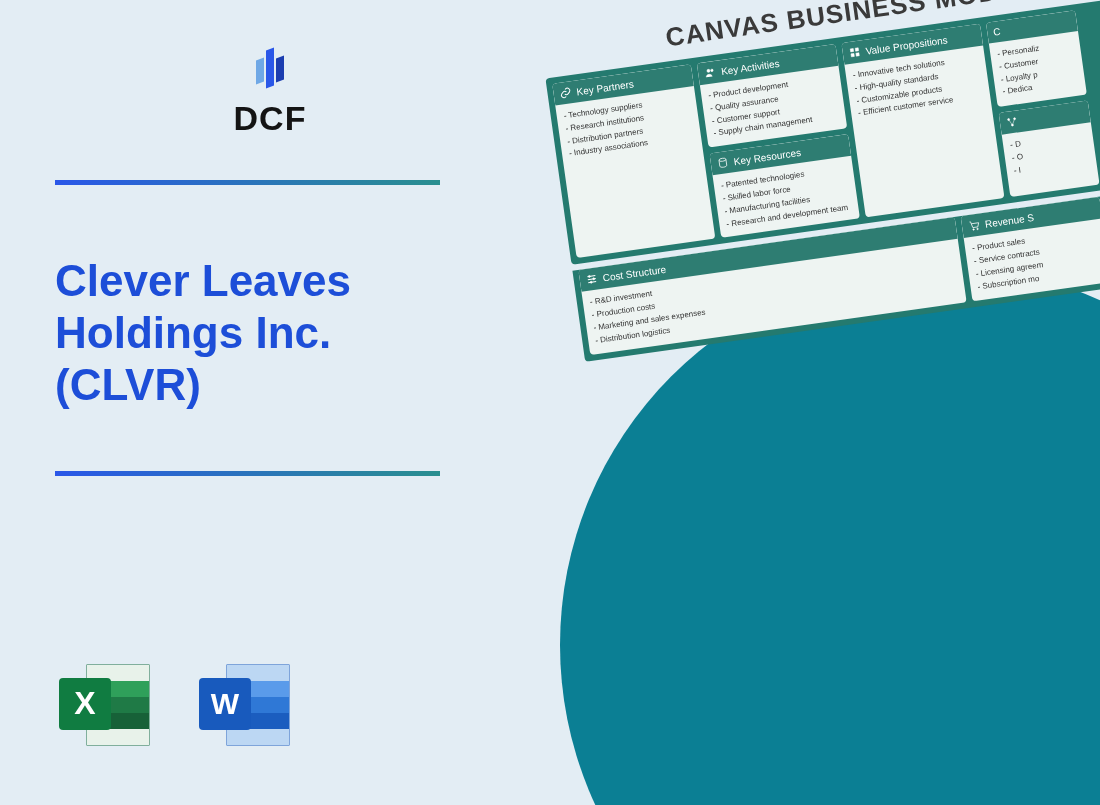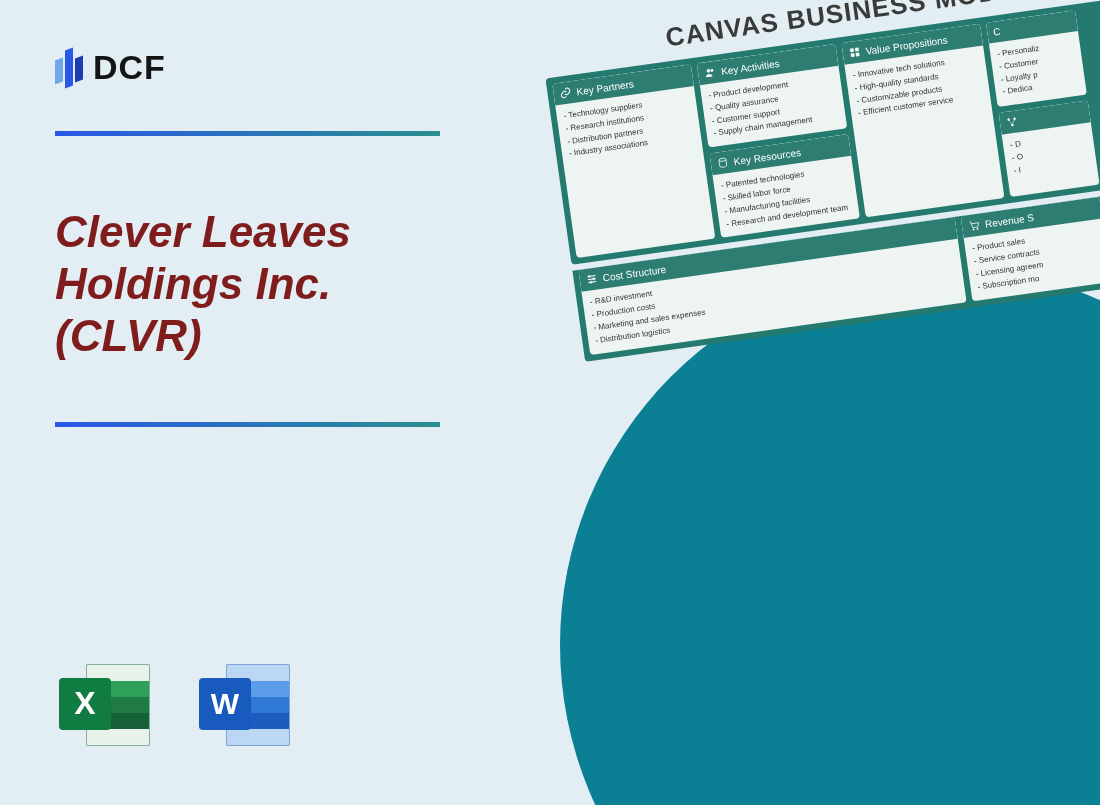--- a/index.html
+++ b/index.html
@@ -16,20 +16,21 @@
   .left-pane {
     position: absolute;
     left: 55px;
     top: 45px;
     width: 430px;
   }
   .logo-row {
     display: flex;
     align-items: center;
     gap: 10px;
+    flex-direction: column;
   }
   .logo-bars {
     width: 28px; height: 44px; position: relative;
   }
   .logo-bars span {
     position: absolute;
     width: 8px;
     background: #2a57e8;
     transform: skewY(-20deg);
   }
@@ -42,23 +43,22 @@
   .divider {
     height: 5px;
     width: 385px;
     margin-top: 42px;
     background: linear-gradient(90deg,#2a57e8 0%,#2a8f8f 100%);
   }
   .title {
     margin-top: 70px;
     font-size: 44px;
     font-weight: 700;
-    color: #7f1d1d;
+    color: #1d4ed8;
     line-height: 1.18;
-    font-style: italic;
   }
   .divider2 { margin-top: 60px; }
 
   .icon-row {
     position: absolute;
     left: 55px;
     bottom: 55px;
     display: flex;
     gap: 40px;
   }

